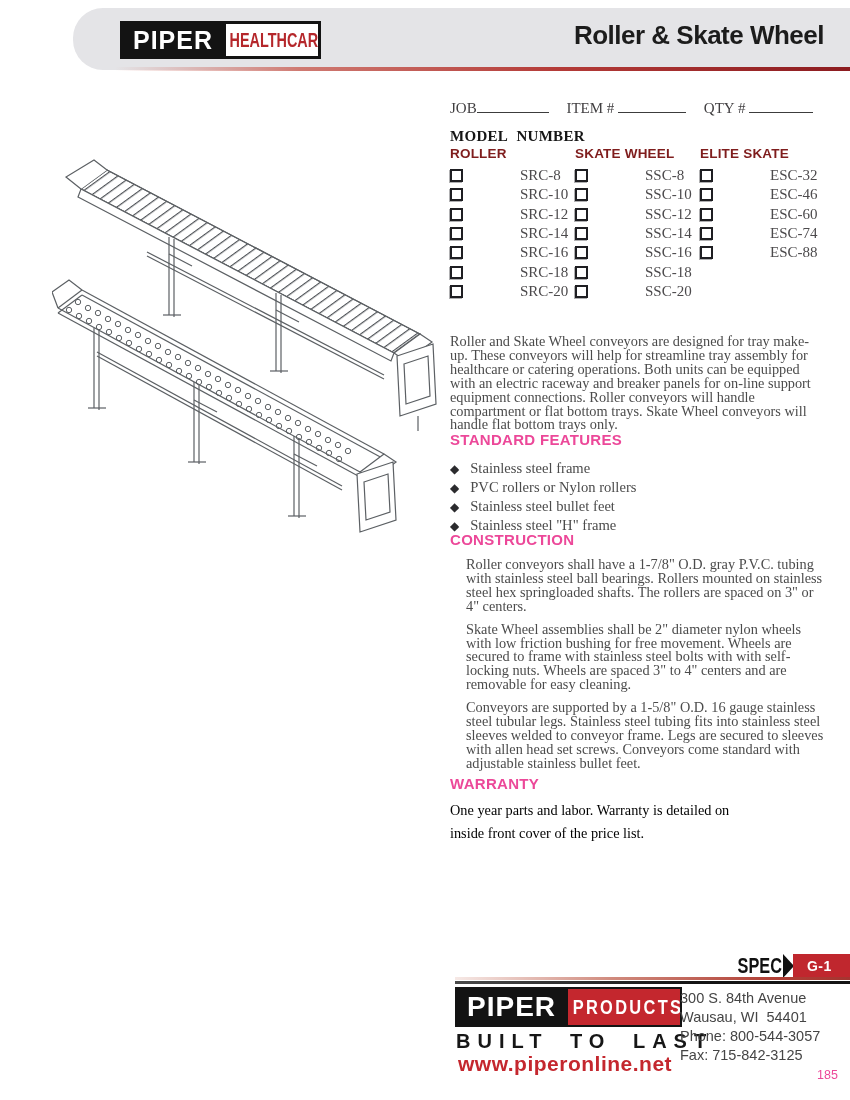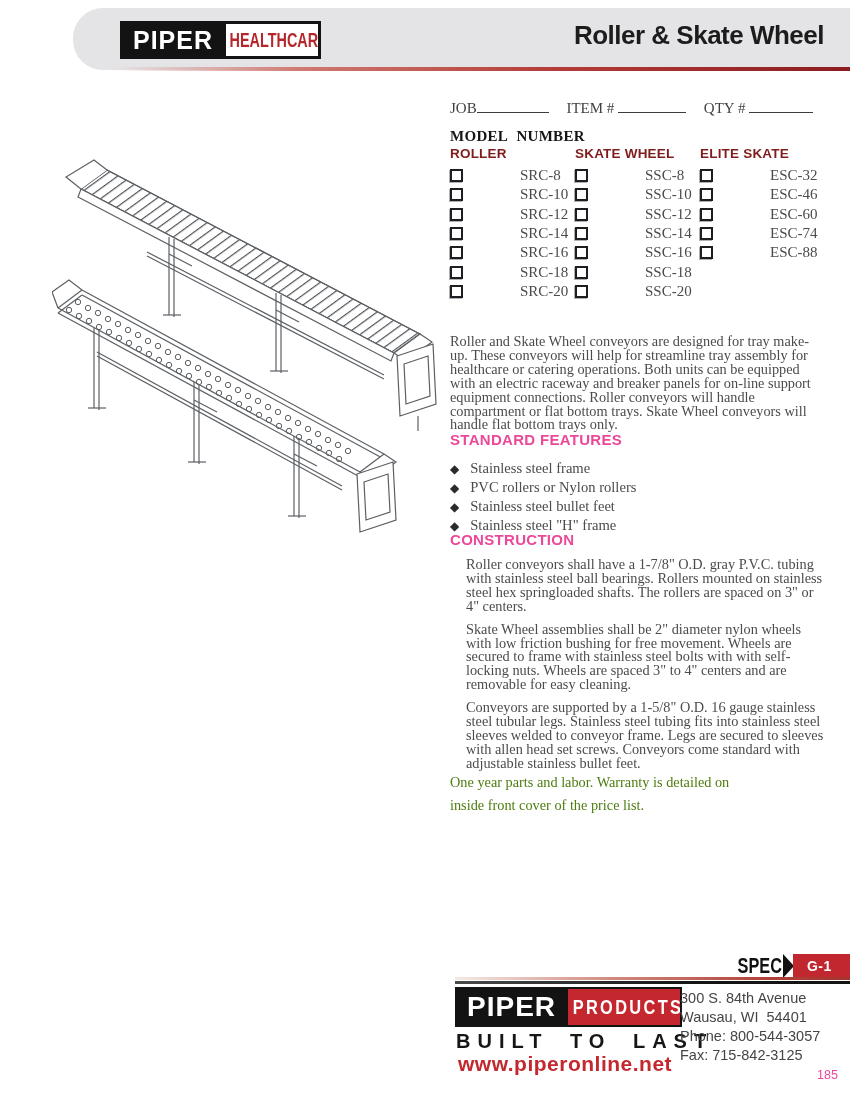--- a/index.html
+++ b/index.html
@@ -46,21 +46,21 @@
           color:#ec4899;letter-spacing:.3px;}
   .features{position:absolute;left:450px;top:431px;width:376px;}
   .features .red-heading{margin-bottom:12px;}
   .feature-row{display:flex;align-items:baseline;height:19px;font-size:14.6px;color:#4b4b4b;}
   .feature-row .diamond{color:#2b2b2e;font-size:12px;margin-right:11px;flex:none;}
   .construction{position:absolute;left:450px;top:531px;width:376px;}
   .construction .red-heading{margin-bottom:10px;}
   .construction p{margin:0 0 9px 16px;font-size:14.3px;line-height:13.9px;color:#4b4b4b;}
   .warranty{position:absolute;left:450px;top:775px;width:376px;}
   .warranty .red-heading{margin-bottom:11px;}
-  .warranty p{margin:0 0 9px 0;font-size:14.3px;line-height:14px;color:#4d7c0f;}
+  .warranty p{margin:0 0 9px 0;font-size:14.3px;line-height:14px;color:#000000;}
 
   
   .spec-badge{position:absolute;left:722px;top:954px;right:0;height:24px;display:flex;align-items:stretch;}
   .spec-badge .spec-word{display:flex;align-items:center;overflow:visible;}
   .spec-badge .spec-word span{display:inline-block;white-space:nowrap;color:#111;
           font-family:"Liberation Sans",sans-serif;font-weight:bold;font-size:22px;
           transform:scaleX(0.74);transform-origin:right center;}
   .spec-arrow{width:0;height:0;border-top:12px solid transparent;border-bottom:12px solid transparent;
           border-left:11px solid #111;margin-left:1px;}
   .spec-code-box{flex:1;background:#c0272e;display:flex;align-items:center;margin-left:-1px;}
@@ -343,20 +343,21 @@
   </div>
 
   <div class="construction">
     <div class="red-heading">CONSTRUCTION</div>
     <p>Roller conveyors shall have a 1-7/8" O.D. gray P.V.C. tubing with stainless steel ball bearings. Rollers mounted on stainless steel hex springloaded shafts. The rollers are spaced on 3" or 4" centers.</p>
     <p>Skate Wheel assemblies shall be 2" diameter nylon wheels with low friction bushing for free movement. Wheels are secured to frame with stainless steel bolts with with self-locking nuts. Wheels are spaced 3" to 4" centers and are removable for easy cleaning.</p>
     <p>Conveyors are supported by a 1-5/8" O.D. 16 gauge stainless steel tubular legs. Stainless steel tubing fits into stainless steel sleeves welded to conveyor frame. Legs are secured to sleeves with allen head set screws. Conveyors come standard with adjustable stainless bullet feet.</p>
   </div>
 
   <div class="warranty">
+    <div class="red-heading">WARRANTY</div>
     <p>One year parts and labor. Warranty is detailed on</p>
     <p>inside front cover of the price list.</p>
   </div>
 
   <div class="spec-badge">
     <div class="spec-word">
         <span>SPEC</span>
       </div>
     <div class="spec-arrow"></div>
     <div class="spec-code-box">

